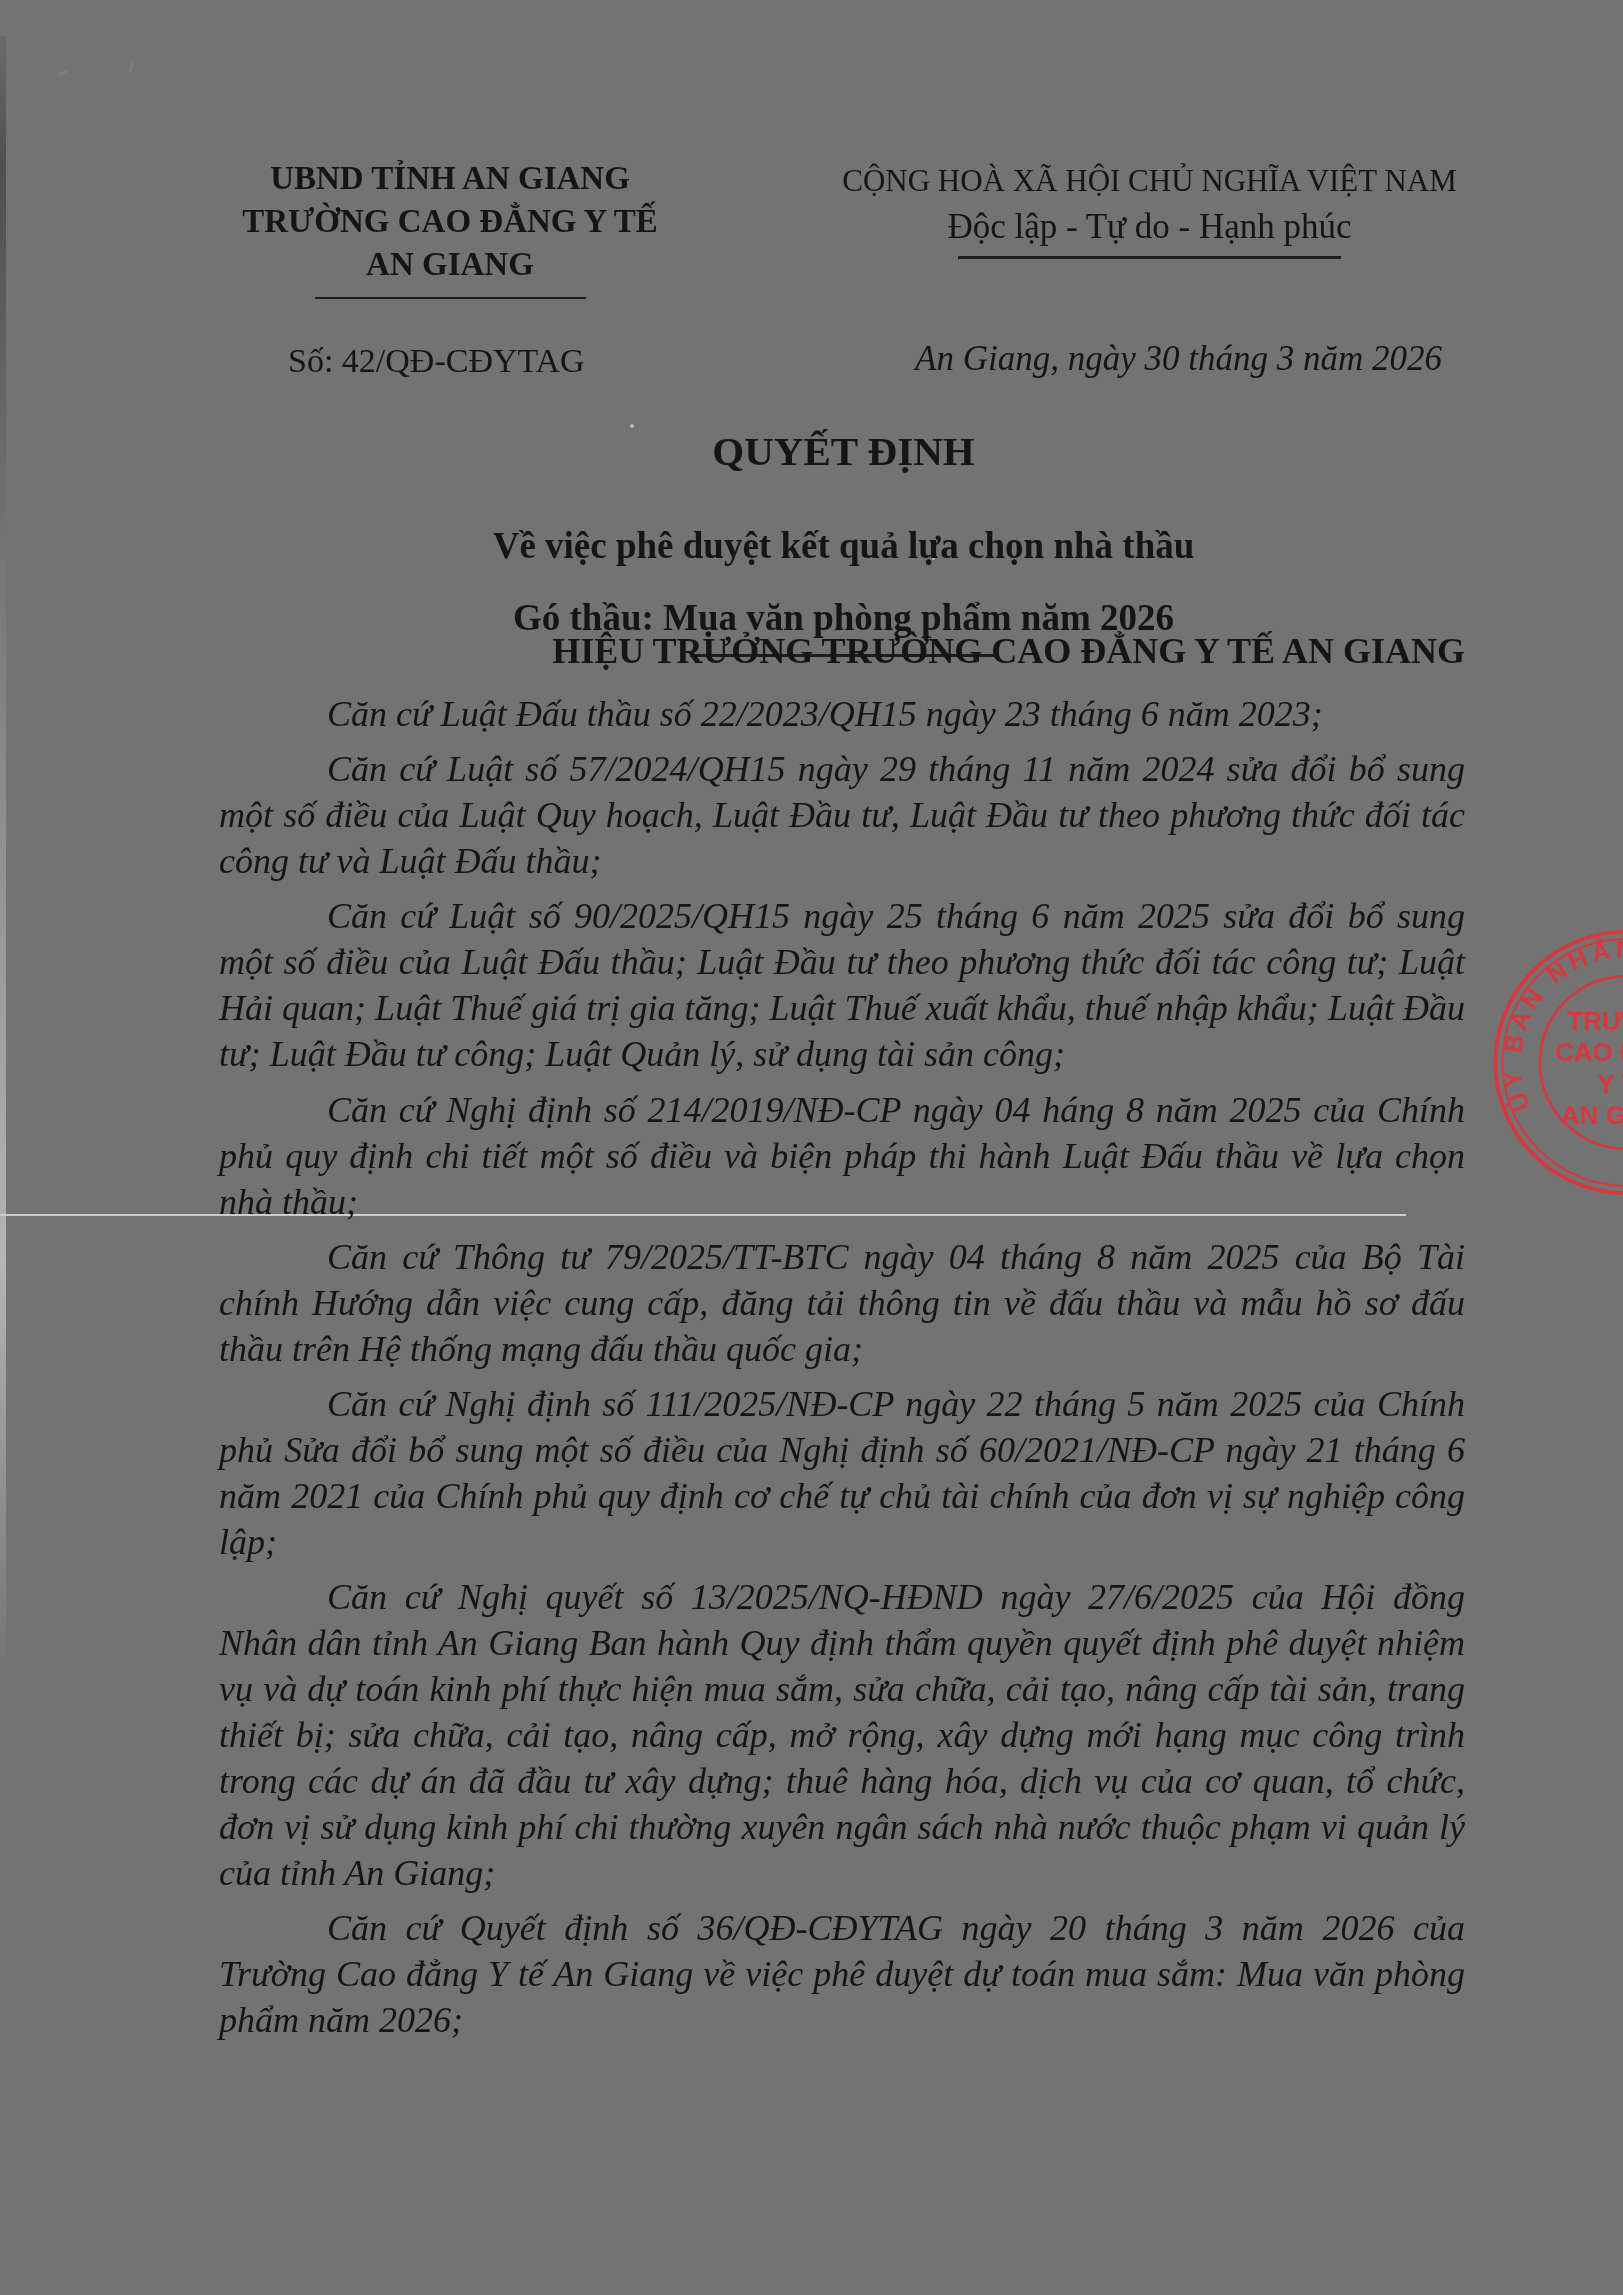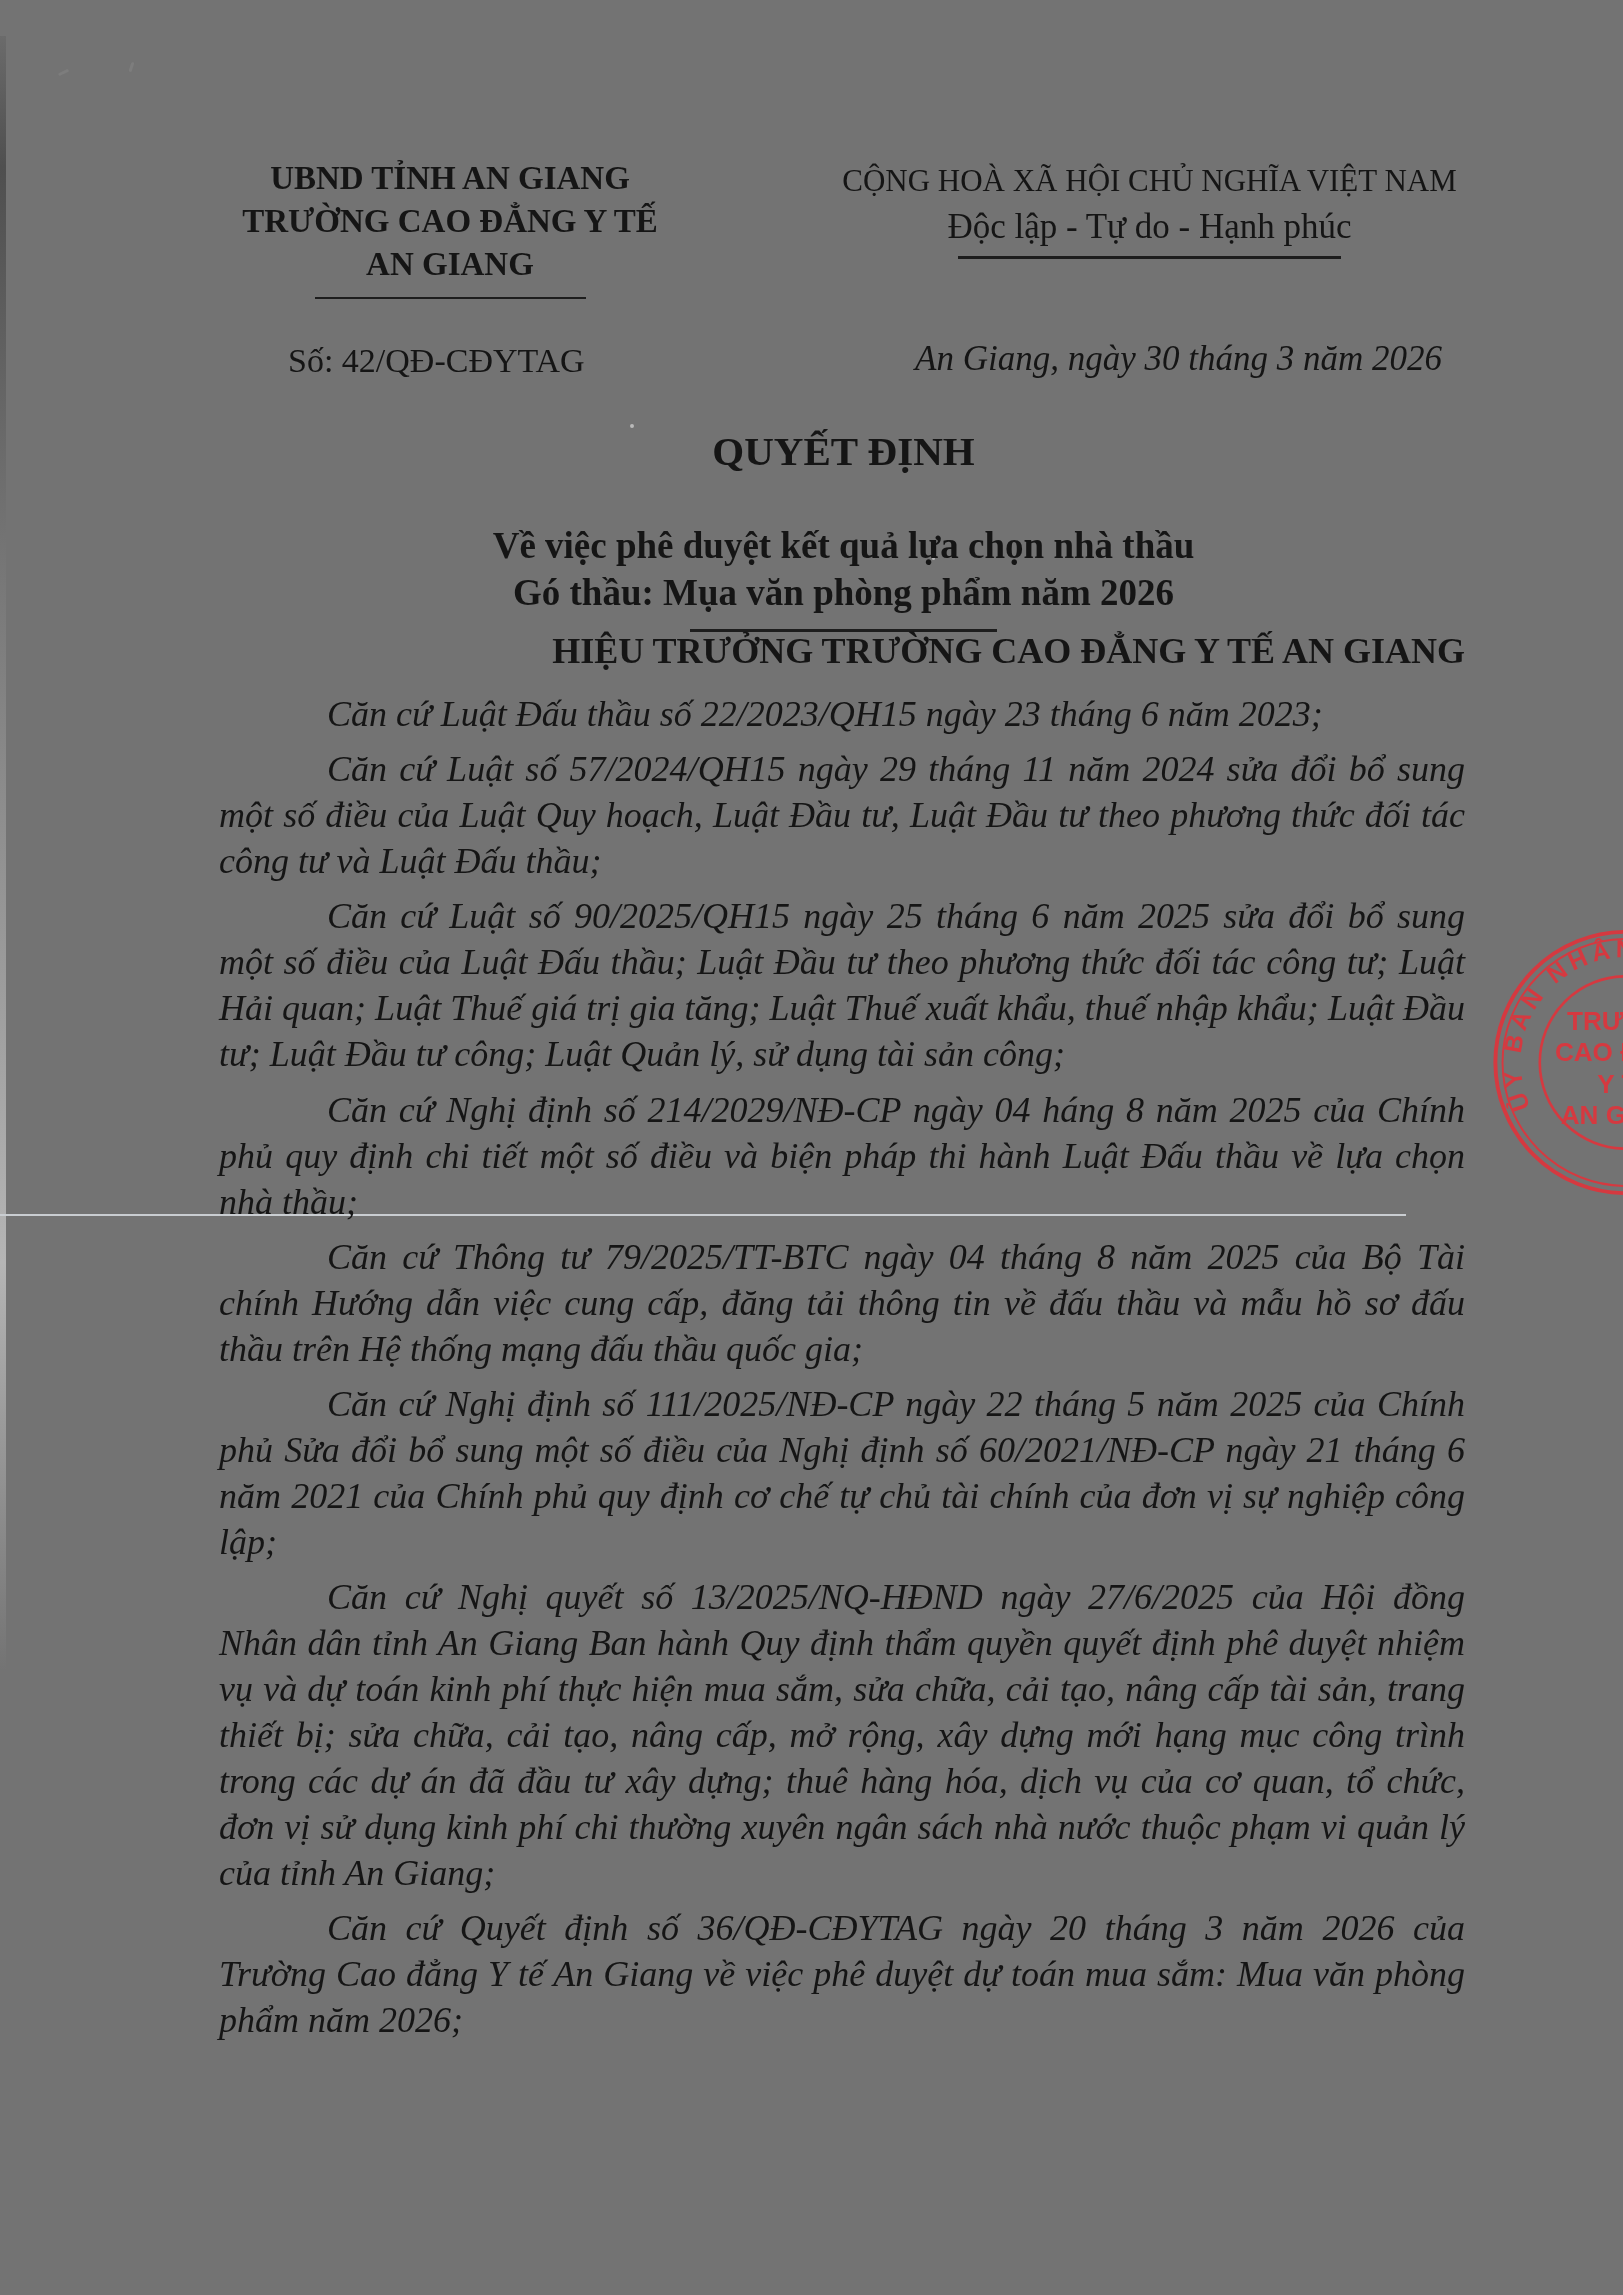--- a/index.html
+++ b/index.html
@@ -50,21 +50,21 @@
     position:absolute;left:884px;top:338px;width:589px;
     font-size:35px;line-height:42px;font-style:italic;text-align:center;
   }
   
   .title-block{
     position:absolute;left:222px;top:425px;width:1243px;
     text-align:center;font-weight:bold;
   }
   .title-block .t1{font-size:41px;line-height:52px;}
   .title-block .t2{font-size:37px;line-height:47px;margin-top:45px;}
-  .title-block .t3{font-size:37px;line-height:47px;}
+  .title-block .t3{font-size:37px;line-height:47px;margin-top:25px;}
   .authority{
     position:absolute;left:222px;top:628px;width:1243px;
     text-align:right;font-weight:bold;font-size:36px;line-height:46px;
   }
   
   .body-text{
     position:absolute;left:219px;top:691px;width:1246px;
     font-size:36px;line-height:46px;font-style:italic;
     text-align:justify;
   }
@@ -113,21 +113,21 @@
     <div class="t3">Gó thầu: Mụa văn phòng phẩm năm 2026</div>
     <div class="rule rule-title"></div>
   </div>
 
   <div class="authority">HIỆU TRƯỞNG TRƯỜNG CAO ĐẲNG Y TẾ AN GIANG</div>
 
   <div class="body-text">
     <p>Căn cứ Luật Đấu thầu số 22/2023/QH15 ngày 23 tháng 6 năm 2023;</p>
     <p>Căn cứ Luật số 57/2024/QH15 ngày 29 tháng 11 năm 2024 sửa đổi bổ sung một số điều của Luật Quy hoạch, Luật Đầu tư, Luật Đầu tư theo phương thức đối tác công tư và Luật Đấu thầu;</p>
     <p>Căn cứ Luật số 90/2025/QH15 ngày 25 tháng 6 năm 2025 sửa đổi bổ sung một số điều của Luật Đấu thầu; Luật Đầu tư theo phương thức đối tác công tư; Luật Hải quan; Luật Thuế giá trị gia tăng; Luật Thuế xuất khẩu, thuế nhập khẩu; Luật Đầu tư; Luật Đầu tư công; Luật Quản lý, sử dụng tài sản công;</p>
-    <p>Căn cứ Nghị định số 214/2029/NĐ-CP ngày 04 háng 8 năm 2025 của Chính phủ quy định chi tiết một số điều và biện pháp thi hành Luật Đấu thầu về lựa chọn nhà thầu;</p>
+    <p>Căn cứ Nghị định số 214/2019/NĐ-CP ngày 04 háng 8 năm 2025 của Chính phủ quy định chi tiết một số điều và biện pháp thi hành Luật Đấu thầu về lựa chọn nhà thầu;</p>
     <p>Căn cứ Thông tư 79/2025/TT-BTC ngày 04 tháng 8 năm 2025 của Bộ Tài chính Hướng dẫn việc cung cấp, đăng tải thông tin về đấu thầu và mẫu hồ sơ đấu thầu trên Hệ thống mạng đấu thầu quốc gia;</p>
     <p>Căn cứ Nghị định số 111/2025/NĐ-CP ngày 22 tháng 5 năm 2025 của Chính phủ Sửa đổi bổ sung một số điều của Nghị định số 60/2021/NĐ-CP ngày 21 tháng 6 năm 2021 của Chính phủ quy định cơ chế tự chủ tài chính của đơn vị sự nghiệp công lập;</p>
     <p>Căn cứ Nghị quyết số 13/2025/NQ-HĐND ngày 27/6/2025 của Hội đồng Nhân dân tỉnh An Giang Ban hành Quy định thẩm quyền quyết định phê duyệt nhiệm vụ và dự toán kinh phí thực hiện mua sắm, sửa chữa, cải tạo, nâng cấp tài sản, trang thiết bị; sửa chữa, cải tạo, nâng cấp, mở rộng, xây dựng mới hạng mục công trình trong các dự án đã đầu tư xây dựng; thuê hàng hóa, dịch vụ của cơ quan, tổ chức, đơn vị sử dụng kinh phí chi thường xuyên ngân sách nhà nước thuộc phạm vi quản lý của tỉnh An Giang;</p>
     <p>Căn cứ Quyết định số 36/QĐ-CĐYTAG ngày 20 tháng 3 năm 2026 của Trường Cao đẳng Y tế An Giang về việc phê duyệt dự toán mua sắm: Mua văn phòng phẩm năm 2026;</p>
   </div>
 
   <svg class="stamp" viewBox="0 0 440 470" xmlns="http://www.w3.org/2000/svg">
     <g fill="none" stroke="#de353c">
       <circle cx="220" cy="235" r="200" stroke-width="6"></circle>
       <circle cx="220" cy="235" r="189" stroke-width="3"></circle>

